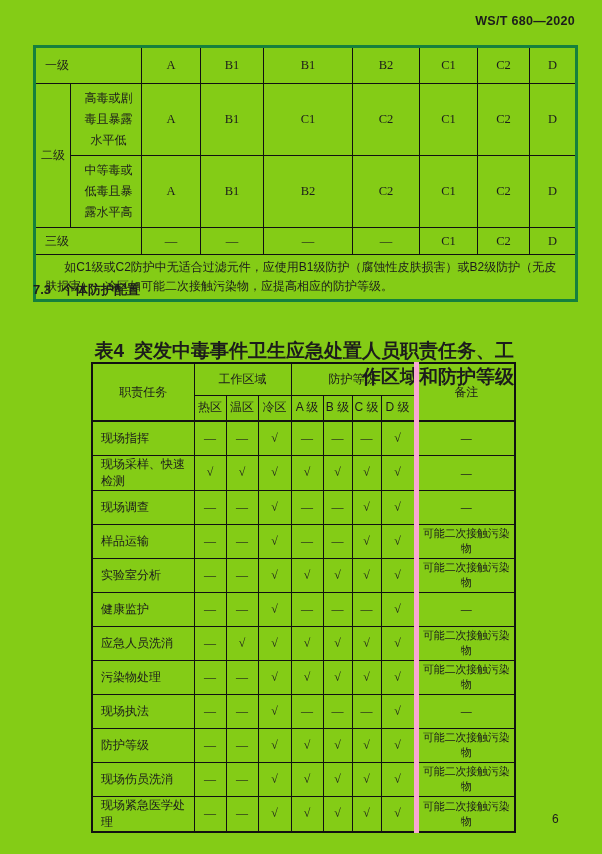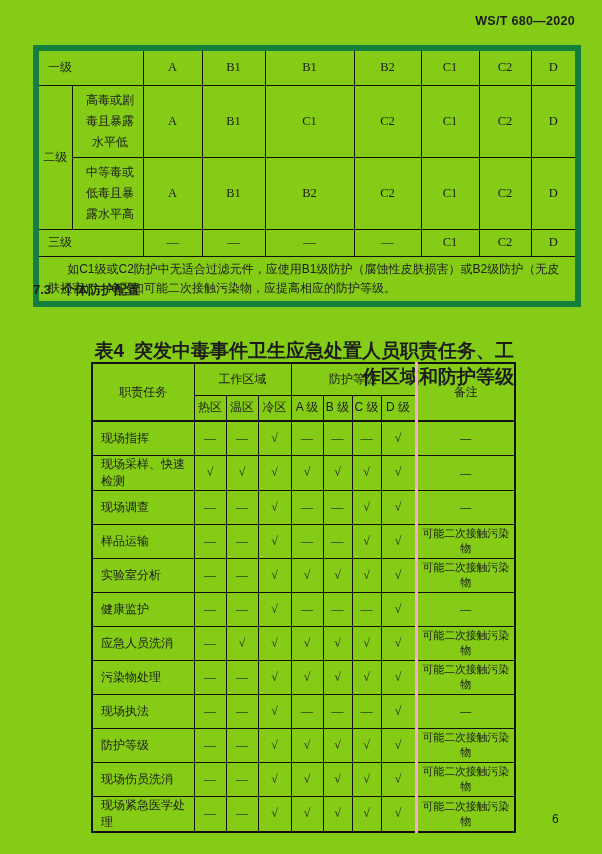--- a/index.html
+++ b/index.html
@@ -11,21 +11,21 @@
   .doc-header {
     position:absolute; top:14px; right:27px;
     font-family:"Liberation Sans","DejaVu Sans",sans-serif;
     font-weight:bold; font-size:12.5px; letter-spacing:.3px;
   }
   
   .t3 {
     position:absolute; left:33px; top:45px; width:542px;
     border-collapse:collapse; table-layout:fixed;
     font-family:"Liberation Sans","DejaVu Sans",sans-serif;
-    font-size:12px; border:6px solid #15803d;
+    font-size:12px; border:3px solid #15803d;
   }
   .t3 td { border:1px solid #111; text-align:center; padding:0; }
   .t3 td.lat { font-family:"Liberation Serif","DejaVu Serif",serif; font-size:12.5px; }
   .t3 .lbl { text-align:left; padding-left:9px; }
   .t3 .grp { text-align:center; }
   .t3 .desc { text-align:center; padding:4px 5px 4px 10px; line-height:21px; }
   .t3 tr.r1 { height:37px; }
   .t3 tr.r2, .t3 tr.r3 { height:53px; }
   .t3 tr.r4 { height:27px; }
   .t3 tr.rn { height:40px; }
@@ -52,21 +52,21 @@
     position:absolute; left:91px; top:362px; width:423px;
     border-collapse:collapse; table-layout:fixed;
     font-family:"Liberation Sans","DejaVu Sans",sans-serif;
     font-size:12px; border:2px solid #111;
   }
   .t4 td { border:1px solid #111; text-align:center; padding:0; }
   .t4 tr.h1 { height:32px; } .t4 tr.h2 { height:26px; }
   .t4 tr.dr { height:34px; }
   .t4 tr.dr0 td { border-top:2px solid #111; }
   .t4 .task { text-align:left; padding-left:8px; }
-  .t4 .rm { border-left:3px solid #f9a8d4; font-size:11px; letter-spacing:-0.2px; }
+  .t4 .rm { border-left:5px solid #f9a8d4; font-size:11px; letter-spacing:-0.2px; }
   .t4 .mark { font-family:"Liberation Serif","DejaVu Serif",serif; }
   .pageno {
     position:absolute; left:552px; top:812px; font-size:12px;
     font-family:"Liberation Sans","DejaVu Sans",sans-serif;
   }
 </style>
 </head>
 <body>
 
 <div class="page">

